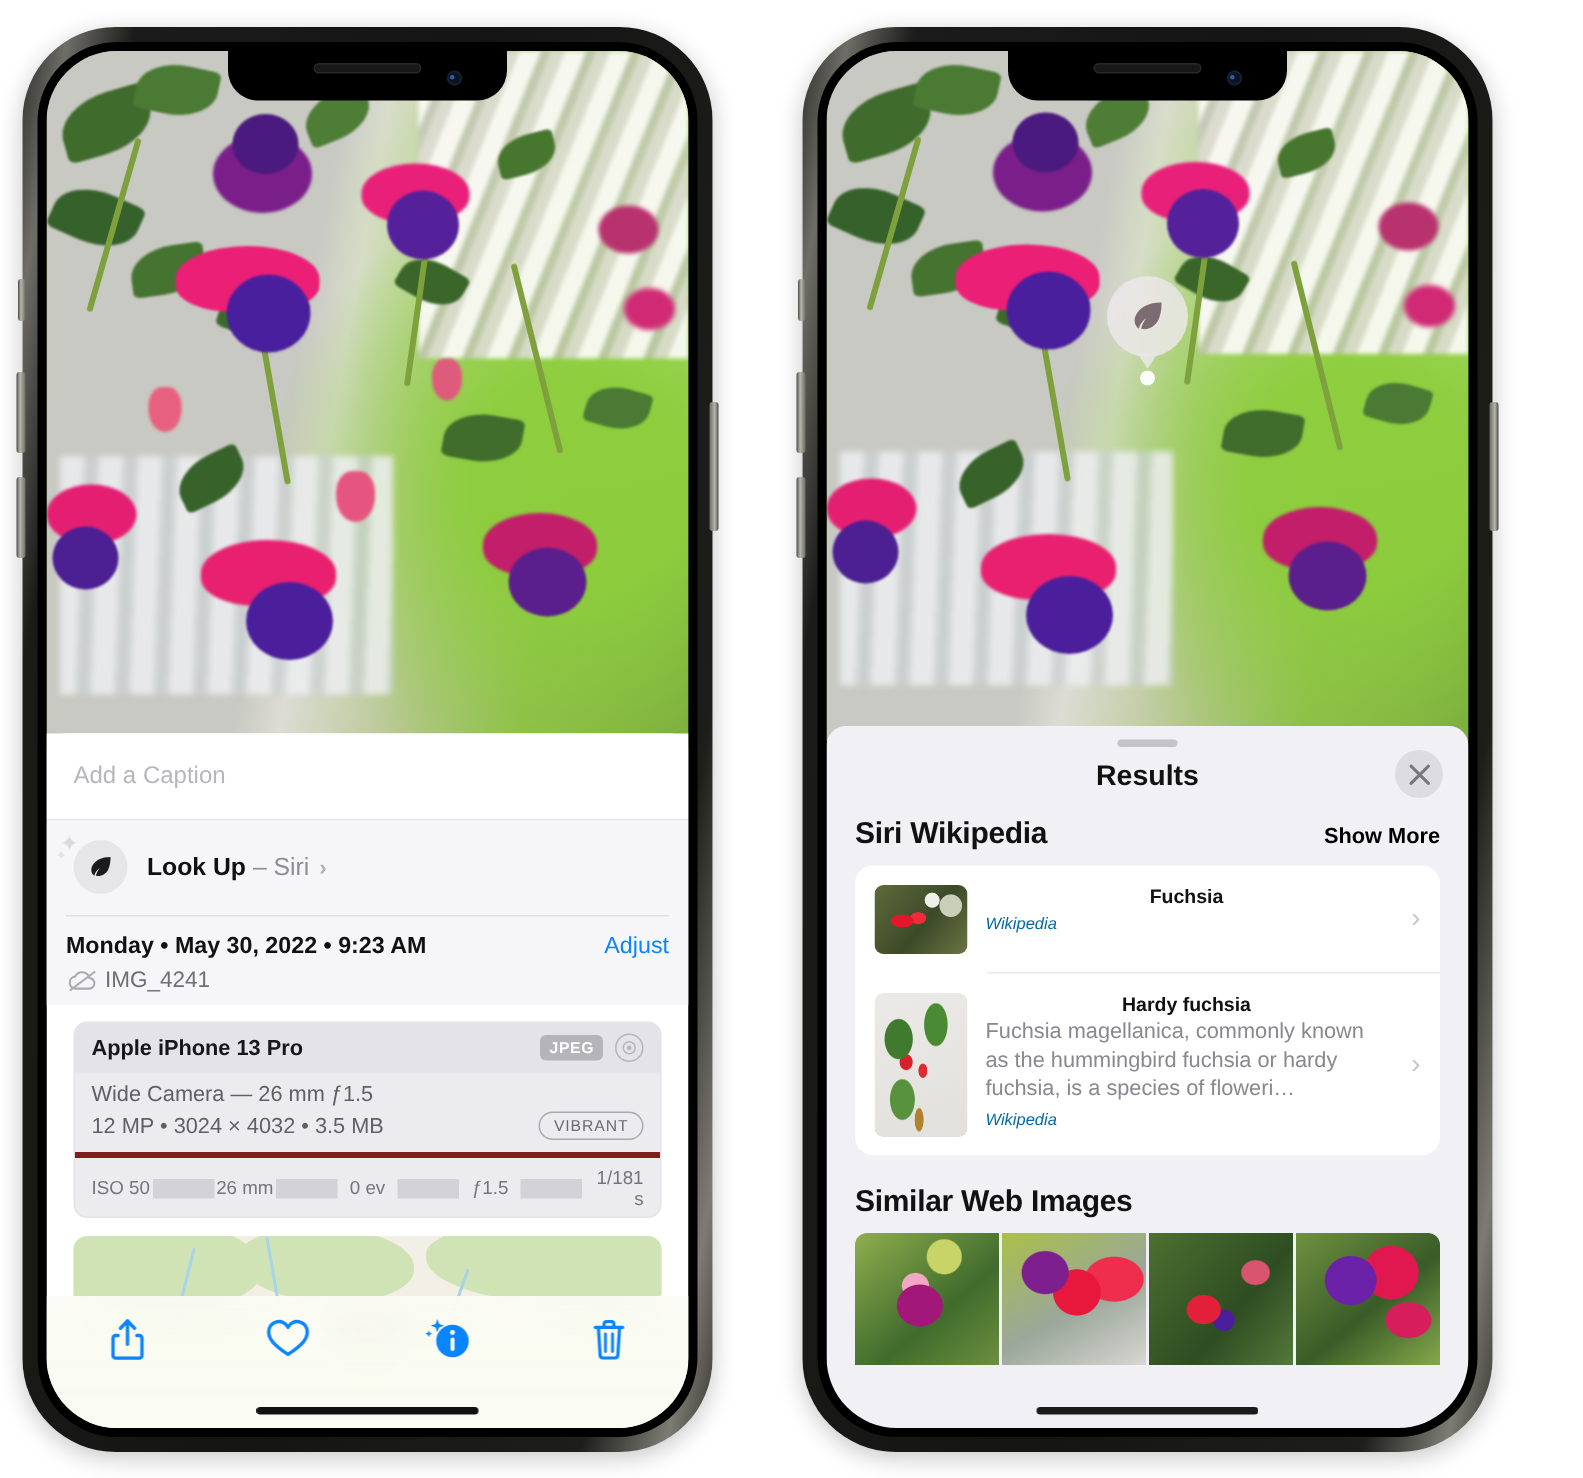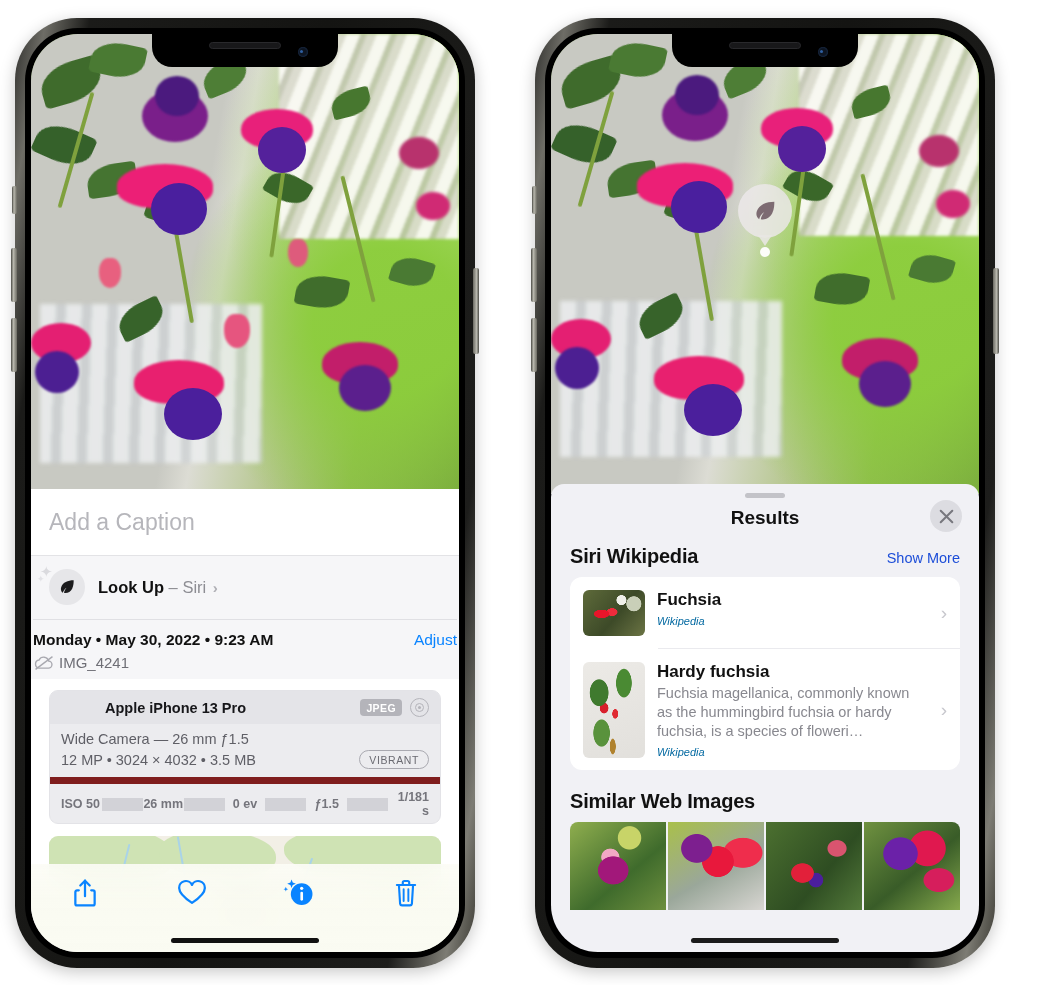--- a/index.html
+++ b/index.html
@@ -87,74 +87,74 @@
   .stem { position:absolute; background:#7fa13d; border-radius:3px; filter: blur(.5px); }
 
   
   .sheet {
     position:absolute; left:0; right:0; bottom:0;
     background:#ffffff; z-index:20;
     border-top-left-radius:12px; border-top-right-radius:12px;
     display:flex; flex-direction:column;
   }
   .caption-row{ padding:20px 18px 19px; background:#fff; }
-  .caption-ph{ font-size:23px; color:#b6b6bb; }
+  .caption-ph{ font-size:16px; color:#b6b6bb; }
   .divider{ height:1px; background:#e3e3e6; }
 
   .lookup-row{
     display:flex; align-items:center; gap:13px;
     padding:13px 18px 14px; background:#f6f6f8;
     position:relative;
   }
   .leaf-badge{
     position:relative; width:36px; height:36px; border-radius:50%;
     background:#e6e6e9; display:flex; align-items:center; justify-content:center;
     flex:0 0 auto;
   }
   .sparkle{ position:absolute; left:-9px; top:-5px; color:#dadade; font-size:15px; line-height:1;}
   .sparkle2{ position:absolute; left:-12px; top:6px; color:#e2e2e6; font-size:9px; line-height:1;}
   .lookup-txt{ font-size:16.5px; font-weight:700; color:#111; }
   .lookup-txt .sub{ font-weight:400; color:#8d8d93; }
   .chev-sm{ color:#b0b0b6; font-size:15px; margin-left:2px; }
 
-  .meta-sec{ background:#f6f6f8; padding:0 2px 8px; }
+  .meta-sec{ background:#f6f6f8; padding:0 13px 8px; }
   .hairline{ height:1px; background:#e0e0e4; margin:0 0 11px; }
   .date-row{ display:flex; align-items:baseline; justify-content:space-between; }
   .date-txt{ font-size:15.5px; font-weight:700; color:#111; }
   .adjust{ font-size:15.5px; color:#0a84ff; }
   .file-row{ display:flex; align-items:center; gap:4px; margin-top:5px; }
   .file-name{ font-size:15px; color:#6f6f76; }
 
   .exif-card{
     margin:11px 18px 0; border-radius:9px; overflow:hidden;
     background:#eceCef; border:1px solid #e3e3e7;
   }
   .exif-head{
     display:flex; align-items:center; justify-content:space-between;
     padding:7px 11px; background:#e4e4e8;
   }
-  .exif-model{ font-size:14.5px; font-weight:700; color:#17171a;margin-left:44px; }
+  .exif-model{ font-size:14.5px; font-weight:700; color:#17171a; }
   .exif-head-right{ display:flex; align-items:center; gap:8px; }
   .pill-jpeg{
     background:#b4b4ba; color:#fff; font-size:10.5px; font-weight:700;
     letter-spacing:.4px; padding:2.5px 6px; border-radius:4px;
   }
   .lens-ico{ width:19px; height:19px; border-radius:50%; border:1.7px solid #b4b4ba;
              display:flex; align-items:center; justify-content:center; }
   .lens-ico i{ width:9px; height:9px; border-radius:50%; border:1.6px solid #b4b4ba; display:block;}
   .lens-ico i::after{content:"";display:block;width:3px;height:3px;border-radius:50%;
              background:#b4b4ba;margin:1.5px auto;}
   .exif-body{ padding:7px 11px 8px; }
   .exif-l1{ font-size:14.5px; color:#5f5f66; }
   .exif-l2row{ display:flex; align-items:center; justify-content:space-between; margin-top:3px;}
   .exif-l2{ font-size:14.5px; color:#5f5f66; }
   .pill-vib{ border:1px solid #a9a9b0; border-radius:11px; color:#6a6a71;
              font-size:10.5px; letter-spacing:.6px; padding:2.5px 9px; }
-  .exif-foot{ display:flex; align-items:center; border-top:7px solid #7f1d1d;
-              padding:6px 11px 5px;font-weight:bold; }
+  .exif-foot{ display:flex; align-items:center; border-top:4px solid #7f1d1d;
+              padding:6px 11px 5px; }
   .exif-foot span{ font-size:12.5px; color:#75757c; flex:1; text-align:center; }
   .exif-foot span:first-child{ text-align:left; }
   .exif-foot span:last-child{ text-align:right; }
   .exif-sep{ width:1px; height:13px; background:#d2d2d7; flex:0 0 auto; }
 
   .map-card{
     margin:12px 18px 0; height:110px; border-radius:9px; overflow:hidden; position:relative;
     background:#f2efe6;
   }
   .map-green{ position:absolute; border-radius:40% 55% 45% 60%; background:#cfe3b4; }
@@ -191,28 +191,28 @@
   .res-head{ position:relative; padding:9px 0 16px; text-align:center; }
   .res-title{ font-size:19px; font-weight:700; color:#111; }
   .close-btn{
     position:absolute; right:17px; top:2px; width:32px; height:32px; border-radius:50%;
     background:#dcdce1; display:flex; align-items:center; justify-content:center;
     color:#77777e; font-size:17px; line-height:1;
   }
   .sec-head{ display:flex; align-items:baseline; justify-content:space-between;
              padding:0 19px 9px; }
   .sec-title{ font-size:20px; font-weight:700; color:#111; letter-spacing:-.2px; }
-  .show-more{ font-size:14.5px; color:#1d4ed8; }
+  .show-more{ font-size:14.5px; color:#000000;font-weight:bold; }
   .kn-card{ margin:0 19px; background:#fff; border-radius:12px; overflow:hidden; }
   .kn-row{ display:flex; gap:12px; padding:13px 13px 12px; position:relative; }
   .kn-thumb{ width:62px; flex:0 0 62px; border-radius:6px; overflow:hidden; }
   .kn-thumb.tall{ height:96px; }
   .kn-thumb.wide{ height:46px; }
   .kn-body{ flex:1; padding-right:22px; }
-  .kn-title{ font-size:17px; font-weight:700; color:#111; margin-bottom:2px; }
+  .kn-title{ font-size:13px; font-weight:700; color:#111; margin-bottom:2px;text-align:center; }
   .kn-desc{ font-size:14.5px; line-height:1.31; color:#88888f; }
   .kn-src{ font-size:11px; color:#0369a1; margin-top:5px;font-style:italic; }
   .kn-chev{ position:absolute; right:13px; top:50%; transform:translateY(-50%);
             color:#c7c7cd; font-size:19px; }
   .kn-div{ height:1px; background:#eaeaee; margin-left:88px; }
   .sec-title2{ font-size:20px; font-weight:700; color:#111; padding:20px 19px 9px;
                letter-spacing:-.2px;}
   .web-strip{ display:flex; gap:2px; padding:0 19px; }
   .web-thumb{ flex:1; height:88px; border-radius:0; overflow:hidden; }
   .web-thumb:first-child{ border-top-left-radius:8px; }

